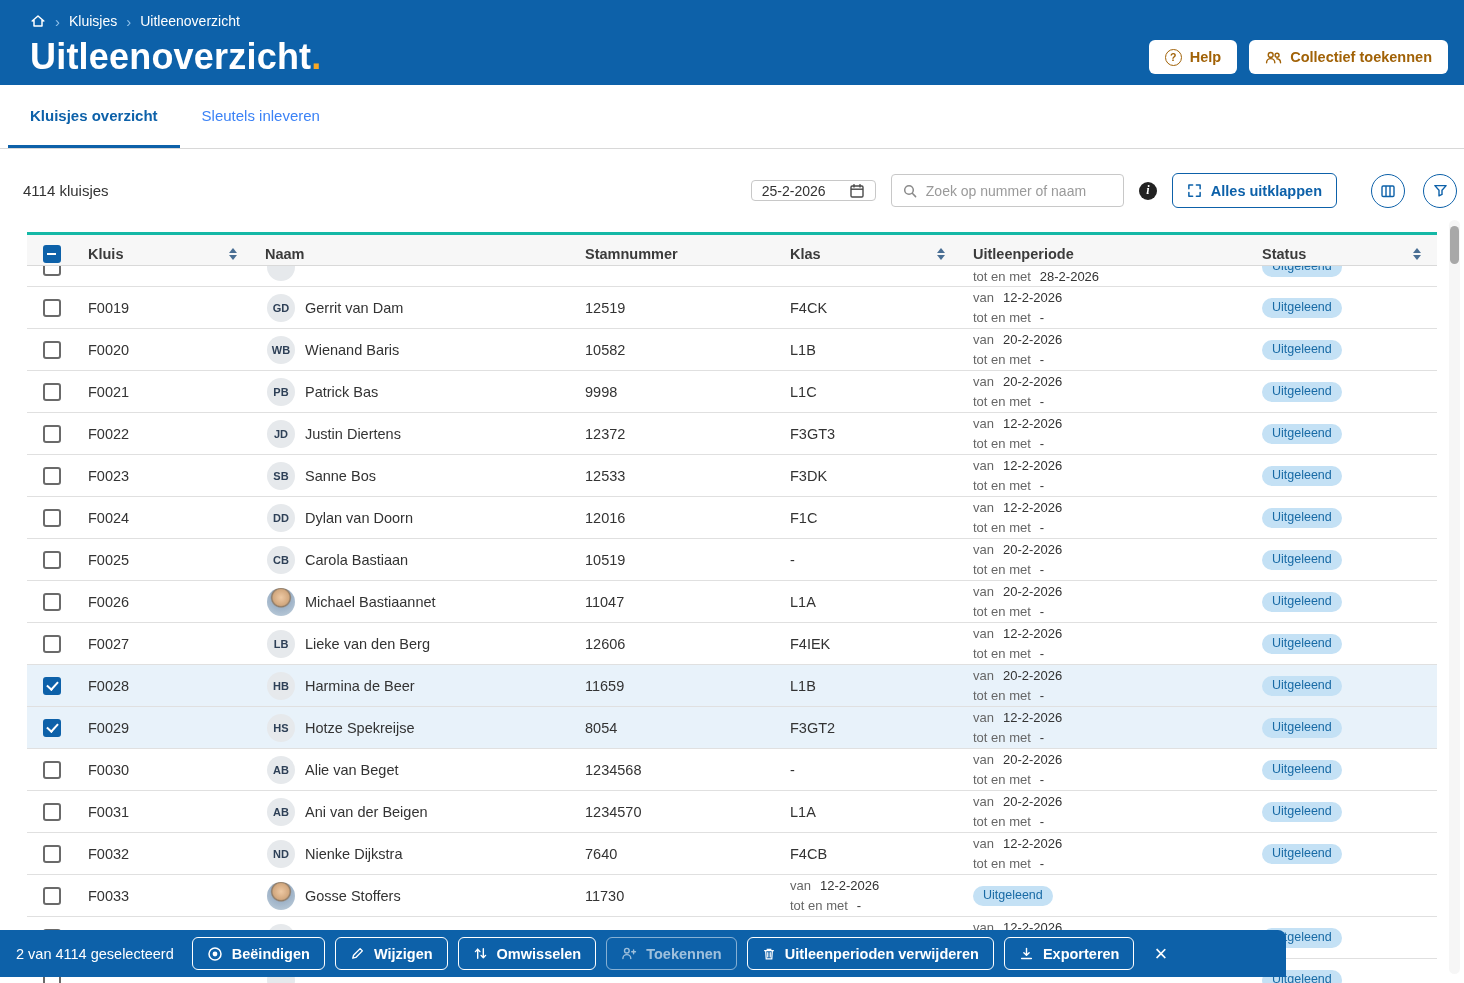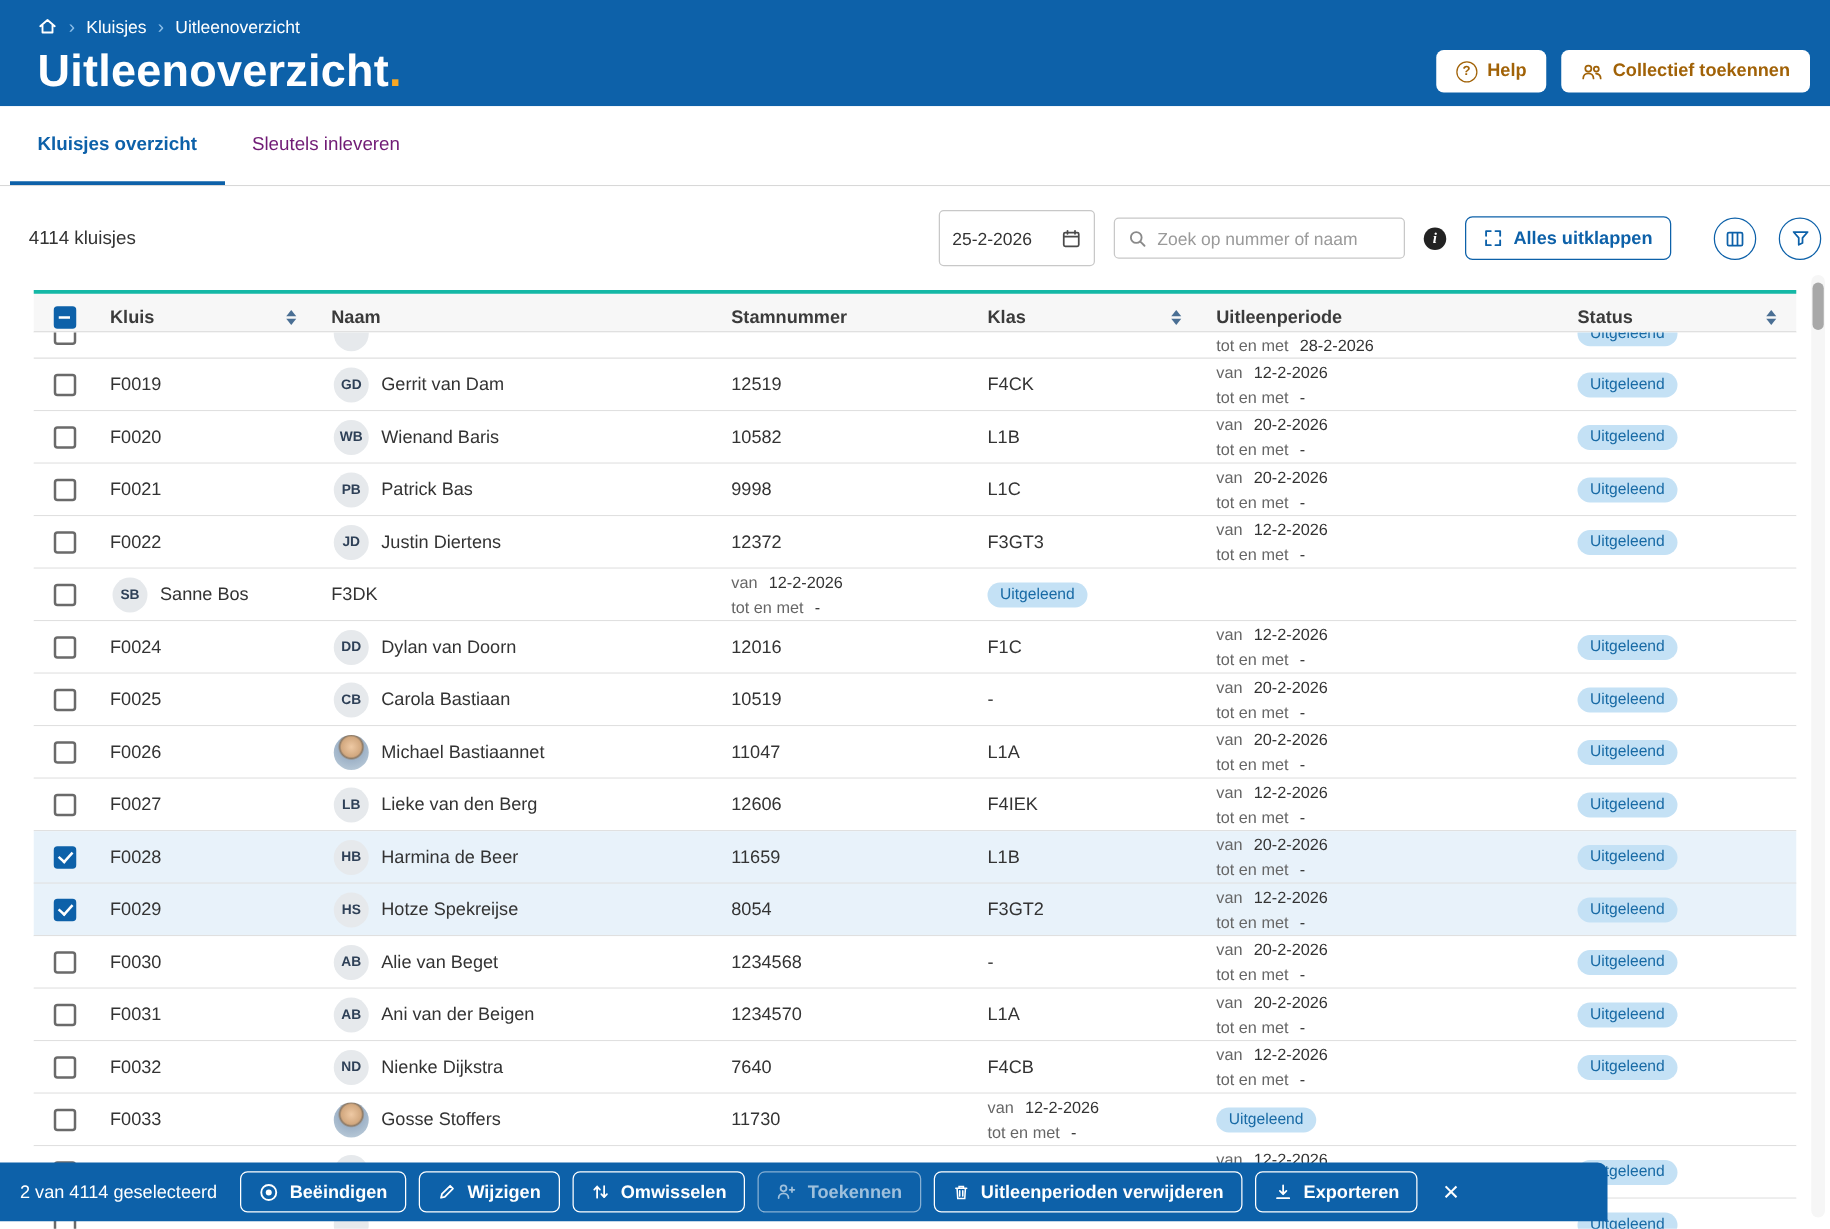--- a/index.html
+++ b/index.html
@@ -18,29 +18,29 @@
   .header-actions{display:flex;gap:12px}
   .hdr-btn{display:inline-flex;align-items:center;gap:8px;height:34px;padding:0 16px;background:#fff;
     color:#a16207;border:none;border-radius:6px;font-size:14.5px;font-weight:700;cursor:pointer;
     font-family:inherit}
   .q-ic{width:17px;height:17px;border:1.6px solid currentColor;border-radius:50%;display:inline-flex;
     align-items:center;justify-content:center;font-size:10.5px;font-weight:700}
   .q-ic::before{content:"?"}
 
   
   .tabs{height:64px;display:flex;align-items:stretch;border-bottom:1px solid #d8d8d8;padding-left:8px;background:#fff}
-  .tab{display:flex;align-items:center;padding:0 22px;font-size:15px;color:#701a75;cursor:pointer;
+  .tab{display:flex;align-items:center;padding:0 22px;font-size:15px;color:#3b82f6;cursor:pointer;
     border-bottom:3px solid transparent}
   .tab.active{color:#0d61a9;font-weight:700;border-bottom-color:#0d61a9}
 
   
   .toolbar{height:83px;display:flex;align-items:center;padding:0 7px 0 23px;background:#fff}
   .count-label{font-size:15px;color:#333}
   .tb-spacer{flex:1}
-  .date-field{width:125px;height:45px;border:1px solid #c8c8c8;border-radius:4px;display:flex;
+  .date-field{width:125px;height:21px;border:1px solid #c8c8c8;border-radius:4px;display:flex;
     align-items:center;justify-content:space-between;padding:0 10px;font-size:14px;color:#333;
     margin-right:15px;cursor:pointer;background:#fff}
   .search-field{width:233px;height:33px;border:1px solid #c8c8c8;border-radius:4px;display:flex;
     align-items:center;padding:0 10px;gap:8px;margin-right:15px;background:#fff}
   .search-field input{border:none;outline:none;flex:1;font-size:14px;font-family:inherit;color:#333;min-width:0}
   .search-field input::placeholder{color:#9a9a9a}
   .info-ic{width:18px;height:18px;border-radius:50%;background:#222;color:#fff;display:inline-flex;
     align-items:center;justify-content:center;font-size:12px;font-weight:700;margin-right:15px;
     font-family:"Liberation Serif","DejaVu Serif",serif;font-style:italic;cursor:pointer}
   .info-ic::before{content:"i"}
@@ -376,24 +376,26 @@
         <span class="badge">Uitgeleend</span>
       </div>
     </div>
   </div>
 
   <div class="trow">
     <div class="row-grid">
       <div class="cell c-check">
               <span class="checkbox"></span>
             </div>
+      <div class="cell c-kluis">F0023</div>
       <div class="cell c-naam">
         <span class="avatar">SB</span>
         <span class="naam-text">Sanne Bos</span>
       </div>
+      <div class="cell c-stam">12533</div>
       <div class="cell c-klas">F3DK</div>
       <div class="cell c-periode">
         <div class="pline l1">
                 <span class="plbl">van</span>
                 <span class="pval">12-2-2026</span>
               </div>
         <div class="pline l2">
                 <span class="plbl">tot en met</span>
                 <span class="pval">-</span>
               </div>

